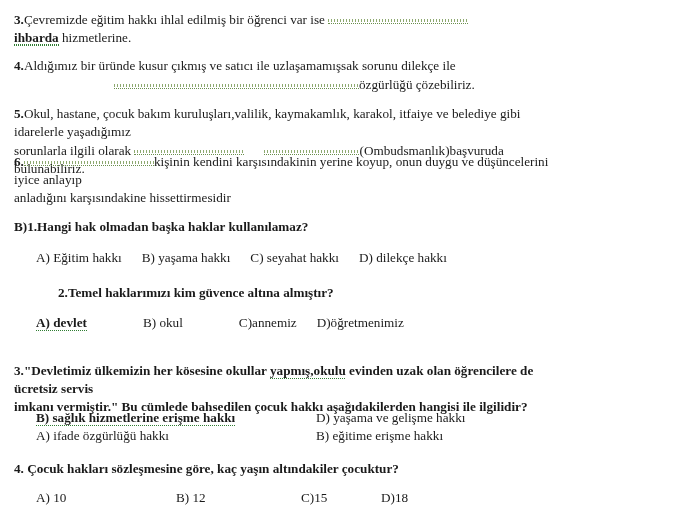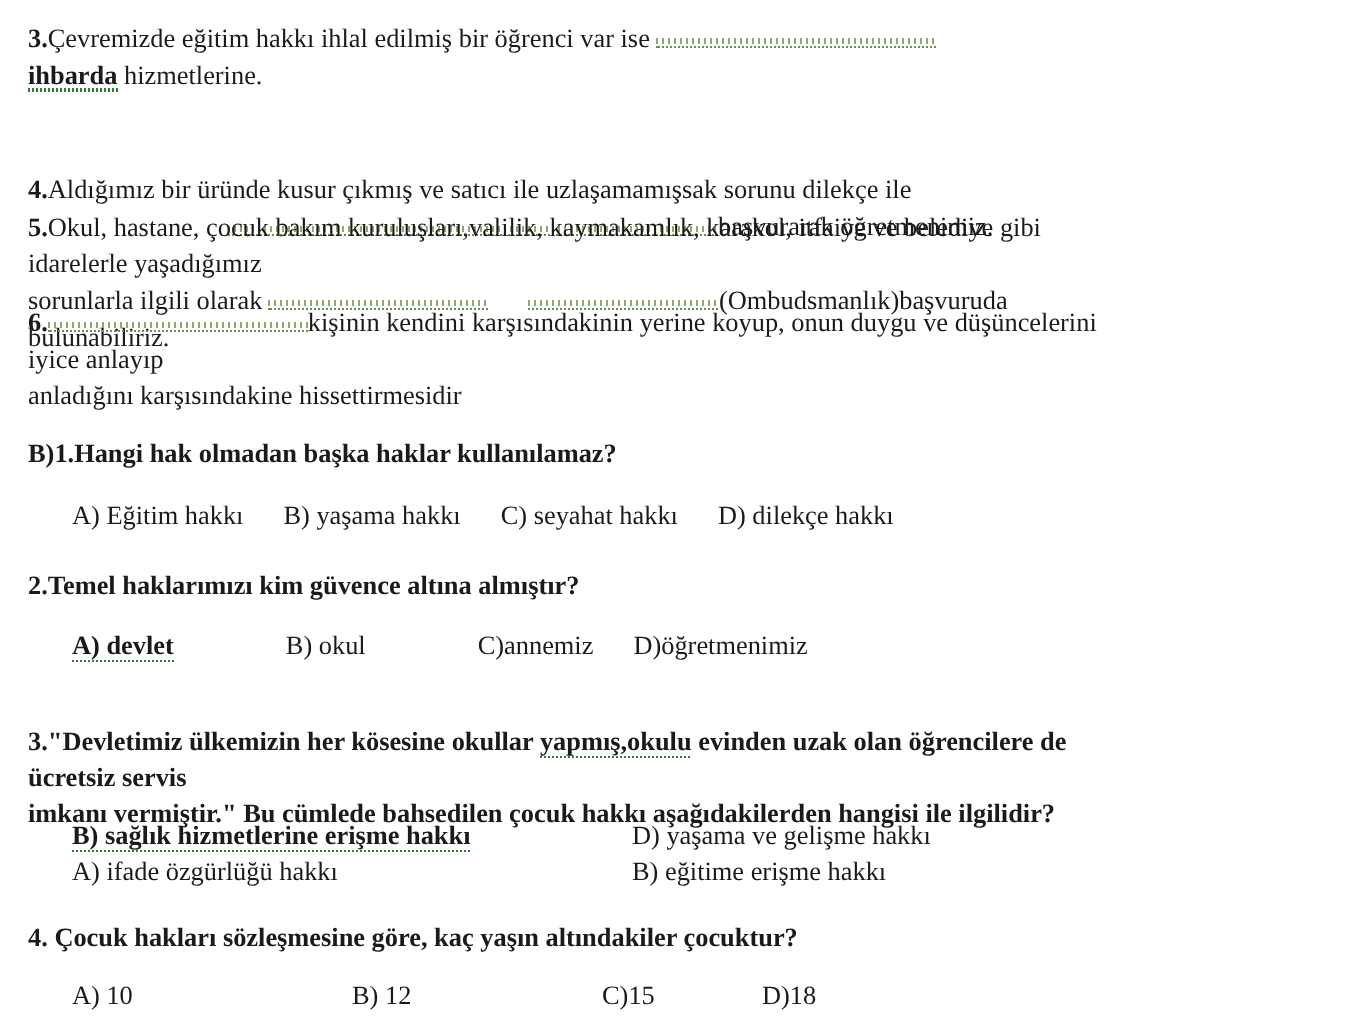--- a/index.html
+++ b/index.html
@@ -83,44 +83,44 @@
 </head>
 <body>
 
 <div class="page">
 
   <div class="block" style="top:10px;">
     <span class="q-num">3.</span><span>Çevremizde eğitim hakkı ihlal edilmiş bir öğrenci var ise </span><span class="blank" style="width:140px"></span><br>
     <span class="sq">ihbarda</span><span> hizmetlerine.</span>
   </div>
 
-  <div class="block" style="top:57px;margin-top:29px;">
+  <div class="block" style="top:57px;">
     <span class="q-num">4.</span><span>Aldığımız bir üründe kusur çıkmış ve satıcı ile uzlaşamamışsak sorunu dilekçe ile</span><br>
-    <span class="blank" style="width:245px; margin-left:100px;"></span><span>başvurarak  öğretmenimiz.</span>
+    <span class="blank" style="width:245px; margin-left:100px;"></span><span>özgürlüğü  çözebiliriz.</span>
   </div>
 
   <div class="block" style="top:105px;">
     <span class="q-num">5.</span><span>Okul, hastane, çocuk bakım kuruluşları,valilik, kaymakamlık, karakol, itfaiye ve belediye gibi idarelerle yaşadığımız</span><br>
     <span>sorunlarla ilgili olarak </span><span class="blank" style="width:110px"></span><span class="sp-a"></span><span class="blank" style="width:95px"></span><span>(Ombudsmanlık)</span><span>başvuruda bulunabiliriz.</span>
   </div>
 
   <div class="block" style="top:152px;">
     <span class="q-num"> 6.</span><span class="blank" style="width:130px"></span><span>kişinin kendini karşısındakinin yerine koyup, onun duygu ve düşüncelerini iyice anlayıp</span><br>
     <span>anladığını karşısındakine hissettirmesidir</span>
   </div>
 
   <div class="block" style="top:218px;">
     <span class="bold">B)1.Hangi hak olmadan başka haklar kullanılamaz?</span>
   </div>
 
   <div class="block indent" style="top:249px;">
     <span class="opt"><span>A)  Eğitim hakkı</span></span><span class="sp-a"></span><span class="opt"><span>B)  yaşama hakkı</span></span><span class="sp-a"></span><span class="opt"><span>C)  seyahat hakkı</span></span><span class="sp-a"></span><span class="opt"><span>D)  dilekçe hakkı</span></span>
   </div>
 
-  <div class="block" style="top:284px;">
+  <div class="block" style="top:284px;margin-left:44px;">
     <span class="bold">2.Temel haklarımızı kim güvence altına almıştır?</span>
   </div>
 
   <div class="block indent" style="top:314px;">
     <span class="opt"><span class="sq">A)   devlet</span></span><span class="sp-c"></span><span class="opt"><span>B)   okul</span></span><span class="sp-c"></span><span class="opt"><span>C)annemiz</span></span><span class="sp-a"></span><span class="opt"><span>D)öğretmenimiz</span></span>
   </div>
 
   <div class="block" style="top:362px;">
     <span class="bold">3."Devletimiz ülkemizin her kösesine okullar </span><span class="bold sq">yapmış,okulu</span><span class="bold"> evinden uzak olan öğrencilere de ücretsiz servis</span><br>
     <span class="bold">imkanı vermiştir." Bu cümlede bahsedilen çocuk hakkı aşağıdakilerden hangisi ile ilgilidir?</span>

